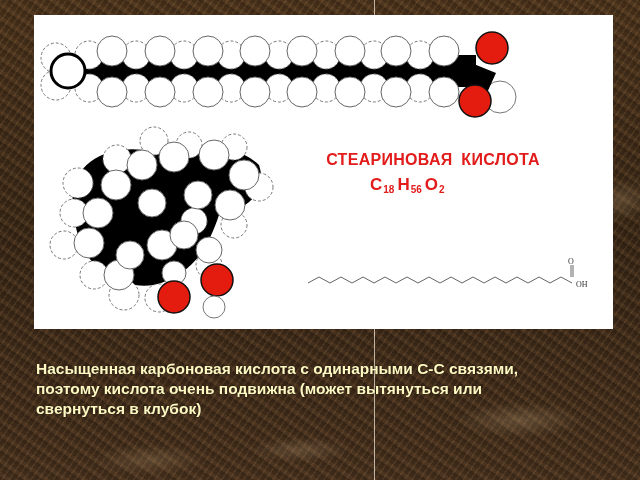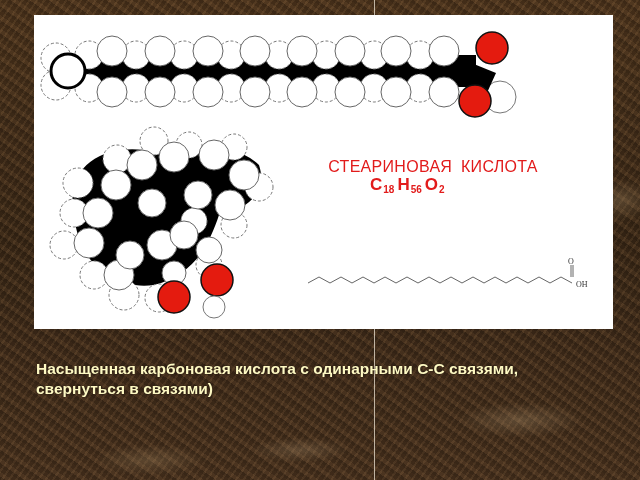--- a/index.html
+++ b/index.html
@@ -15,21 +15,21 @@
       repeating-linear-gradient(35deg, rgba(0,0,0,0.18) 0 3px, rgba(120,90,60,0.12) 3px 7px, rgba(0,0,0,0.10) 7px 11px),
       repeating-linear-gradient(-55deg, rgba(160,130,90,0.10) 0 2px, rgba(0,0,0,0.12) 2px 6px),
       linear-gradient(180deg, #54391f 0%, #3f2b18 50%, #4e3520 100%);
     font-family: "Liberation Sans", sans-serif;
   }
   .vline { position: absolute; left: 374px; top: 0; width: 1px; height: 480px; background: rgba(235,225,210,0.75); }
   .panel { position: absolute; left: 34px; top: 15px; width: 579px; height: 314px; background: #ffffff; }
   .panel svg { position: absolute; left: 0; top: 0; }
   .title {
     position: absolute; left: 270px; top: 136px; width: 258px; text-align: center;
-    color: #e21b1b; font-weight: normal; font-size: 16px; letter-spacing: 0.3px; word-spacing: 4px; margin-top: 7px;
+    color: #e21b1b; font-weight: bold; font-size: 16px; letter-spacing: 0.3px; word-spacing: 4px;
   }
   .formula {
     position: absolute; left: 336px; top: 160px; color: #e21b1b; font-weight: bold; font-size: 17px;
   }
   .formula sub { font-size: 10px; font-weight: bold; vertical-align: -3px; margin: 0 3px 16px 1px; }
   .caption {
     position: absolute; left: 36px; top: 359px; width: 580px;
     color: #fef9c3; font-weight: bold; font-size: 15.5px; line-height: 20px;
     text-shadow: 0 0 2px rgba(0,0,0,0.6);
   }
@@ -142,14 +142,15 @@
   </svg>
 
   <div class="title">СТЕАРИНОВАЯ  КИСЛОТА</div>
   <div class="formula">
     <span>C</span><sub>18</sub><span>H</span><sub>56</sub><span>O</span><sub>2</sub>
   </div>
 </div>
 
 <div class="caption">
   <div>Насыщенная карбоновая кислота с одинарными  С-С связями,</div>
-  <div>свернуться в связями)</div>
+  <div>поэтому кислота очень подвижна (может вытянуться или</div>
+  <div>свернуться в клубок)</div>
 </div>
 
 </body></html>

